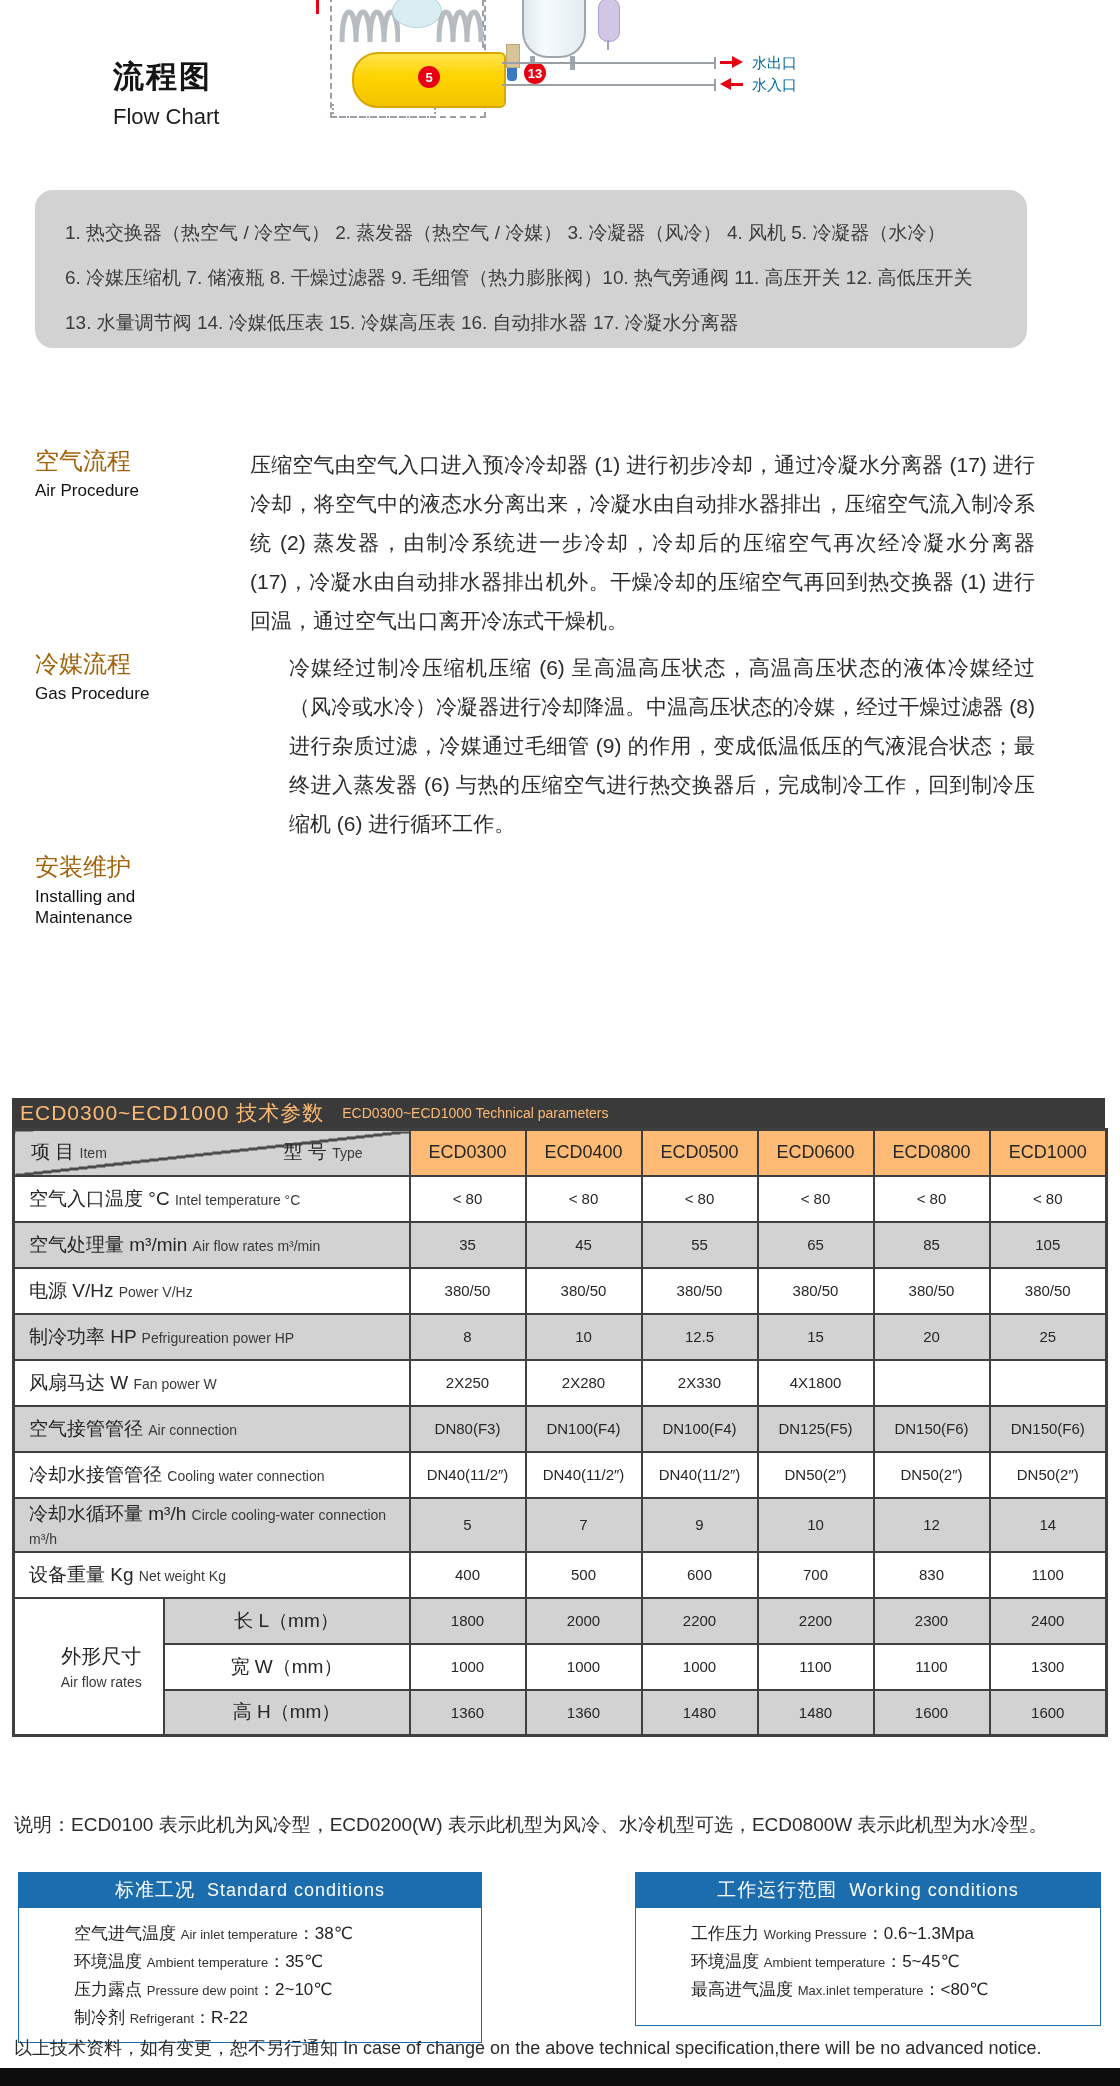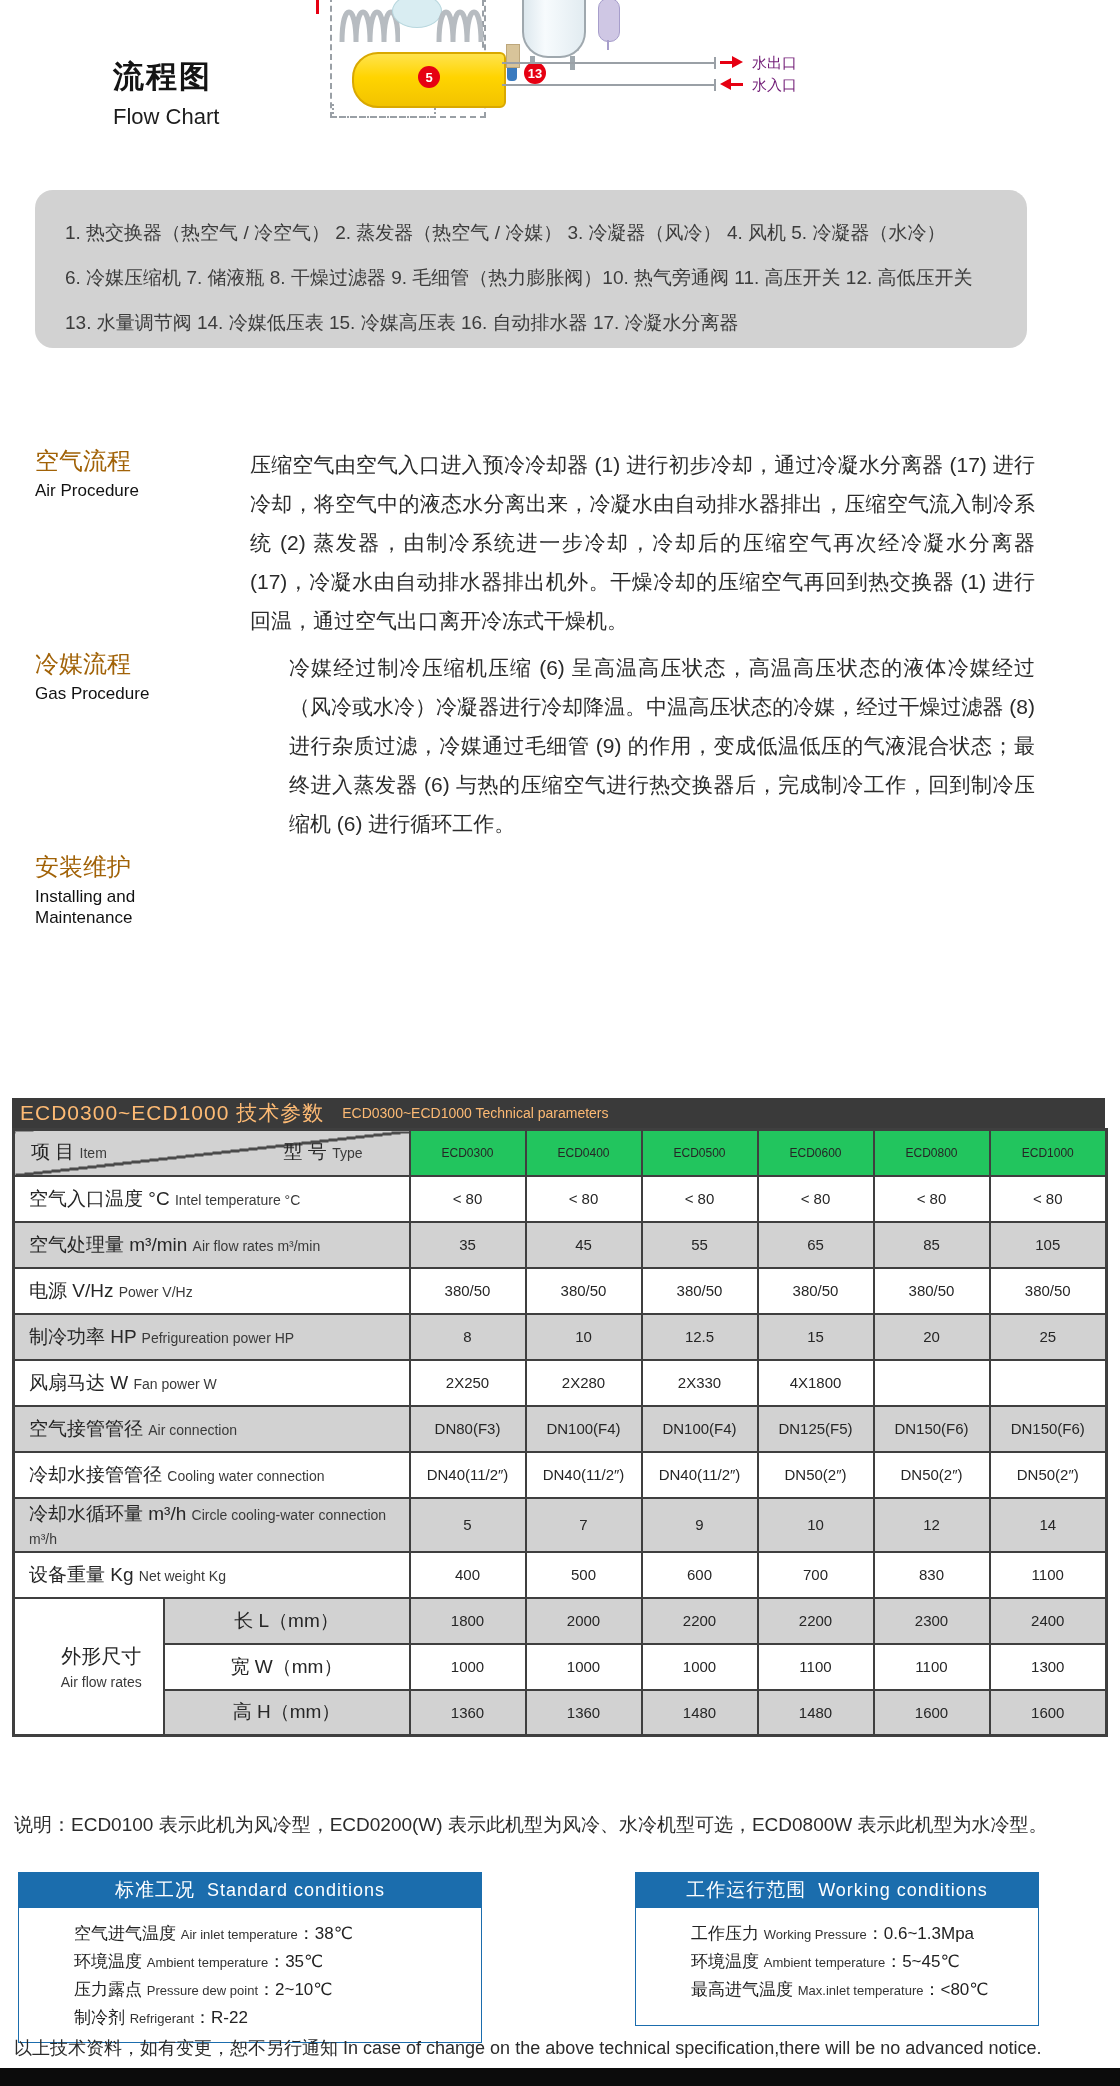--- a/index.html
+++ b/index.html
@@ -34,21 +34,21 @@
   .valveblue{position:absolute;left:207px;top:68px;width:10px;height:13px;background:#3a7bbf;border-radius:0 0 4px 4px;}
   .badge{position:absolute;width:22px;height:22px;border-radius:50%;background:#e60012;color:#fff;
          font-size:13px;font-weight:bold;display:flex;align-items:center;justify-content:center;}
   .pipe{position:absolute;height:2px;background:#9aa0a6;}
   .pipetick{position:absolute;width:2px;height:12px;background:#9aa0a6;}
   .atail{position:absolute;height:3px;background:#e60012;}
   .arrow-r{position:absolute;width:0;height:0;border-top:6px solid transparent;
            border-bottom:6px solid transparent;border-left:11px solid #e60012;}
   .arrow-l{position:absolute;width:0;height:0;border-top:6px solid transparent;
            border-bottom:6px solid transparent;border-right:11px solid #e60012;}
-  .wlabel{position:absolute;font-size:15px;color:#701a75;white-space:nowrap;}
+  .wlabel{position:absolute;font-size:15px;color:#0369a1;white-space:nowrap;}
 
   
   .legend{position:absolute;left:35px;top:190px;width:992px;height:158px;background:#d2d2d2;
           border-radius:18px;padding:20px 30px;box-sizing:border-box;}
   .legend .line{font-size:19px;color:#3c3c3c;line-height:45px;white-space:nowrap;}
 
   
   .section{position:absolute;left:35px;width:1000px;display:flex;}
   .sec-head{width:215px;flex:none;}
   .sec-zh{font-size:24px;font-weight:normal;color:#a16207;}
@@ -58,37 +58,37 @@
   
   .tbar{position:absolute;left:12px;top:1098px;width:1093px;height:30px;background:#3a3a3a;
         color:#fdba74;display:flex;align-items:center;box-sizing:border-box;padding-left:8px;}
   .tbar .zh{font-size:21px;letter-spacing:1px;}
   .tbar .en{font-size:14px;margin-left:18px;}
   table.spec{position:absolute;left:12px;top:1128px;width:1093px;border-collapse:collapse;
              table-layout:fixed;border:3px solid #3f3f3f;}
   table.spec td{border:2px solid #3f3f3f;text-align:center;vertical-align:middle;
                 color:#262626;padding:2px 3px;height:46px;box-sizing:border-box;}
   table.spec td.shade{background:#d2d2d2;}
-  table.spec td.model{font-size:12px;background:#22c55e;}
+  table.spec td.model{font-size:18px;background:#fdba74;}
   table.spec td.lbl{text-align:left;padding-left:14px;font-size:19px;}
   table.spec td.val{font-size:15px;}
   table.spec i{font-style:normal;font-size:14px;color:#3a3a3a;}
   td.corner{position:relative;height:70px;background-color:#d2d2d2;
       background-image:linear-gradient(to bottom right,rgba(0,0,0,0) calc(50% - 1.5px),
       #4a4a4a calc(50% - 1.5px),#4a4a4a calc(50% + 1.5px),rgba(0,0,0,0) calc(50% + 1.5px));}
   td.corner .c-type{position:absolute;top:8px;right:46px;font-size:19px;}
   td.corner .c-item{position:absolute;bottom:10px;left:16px;font-size:19px;}
   td.dimhead{text-align:left;padding-left:28px !important;font-size:20px;background:#fff;}
   td.dimhead i{display:block;margin-top:4px;}
   td.sublbl{font-size:19px;}
 
   
   .note{position:absolute;left:14px;top:1812px;font-size:19px;color:#2b2b2b;white-space:nowrap;}
   .cbox{position:absolute;top:1872px;width:464px;}
-  .cbox.left{left:18px;} .cbox.right{left:635px;width:404px;}
+  .cbox.left{left:18px;} .cbox.right{left:635px;width:466px;}
   .cbox .head{background:#1b6dad;color:#fff;height:36px;display:flex;align-items:center;
               justify-content:center;font-size:19px;letter-spacing:1px;}
   .cbox .head .en{margin-left:12px;font-size:18px;}
   .cbox .body{border:1px solid #1b6dad;border-top:none;min-height:118px;box-sizing:border-box;
               padding:12px 10px 10px 55px;background:#fff;}
   .cbox .bline{font-size:17px;line-height:27px;color:#222;white-space:nowrap;}
   .cbox .bline .en{font-size:13px;color:#333;}
   .footer{position:absolute;left:14px;top:2036px;font-size:18px;color:#2b2b2b;white-space:nowrap;}
   .bottombar{position:absolute;left:0;top:2068px;width:1120px;height:18px;background:#0c0c0c;}
 </style>

